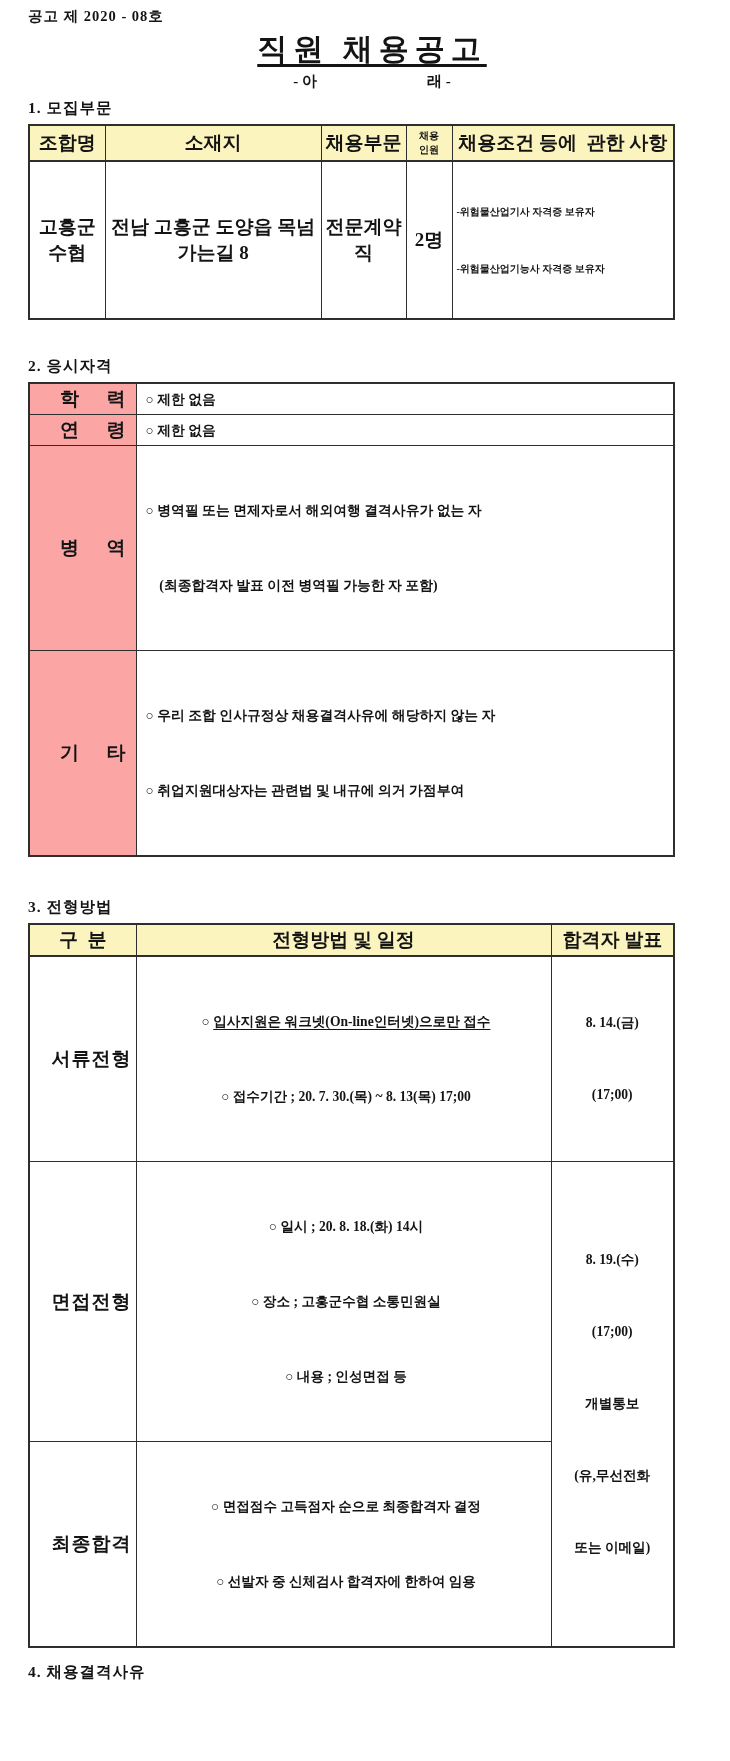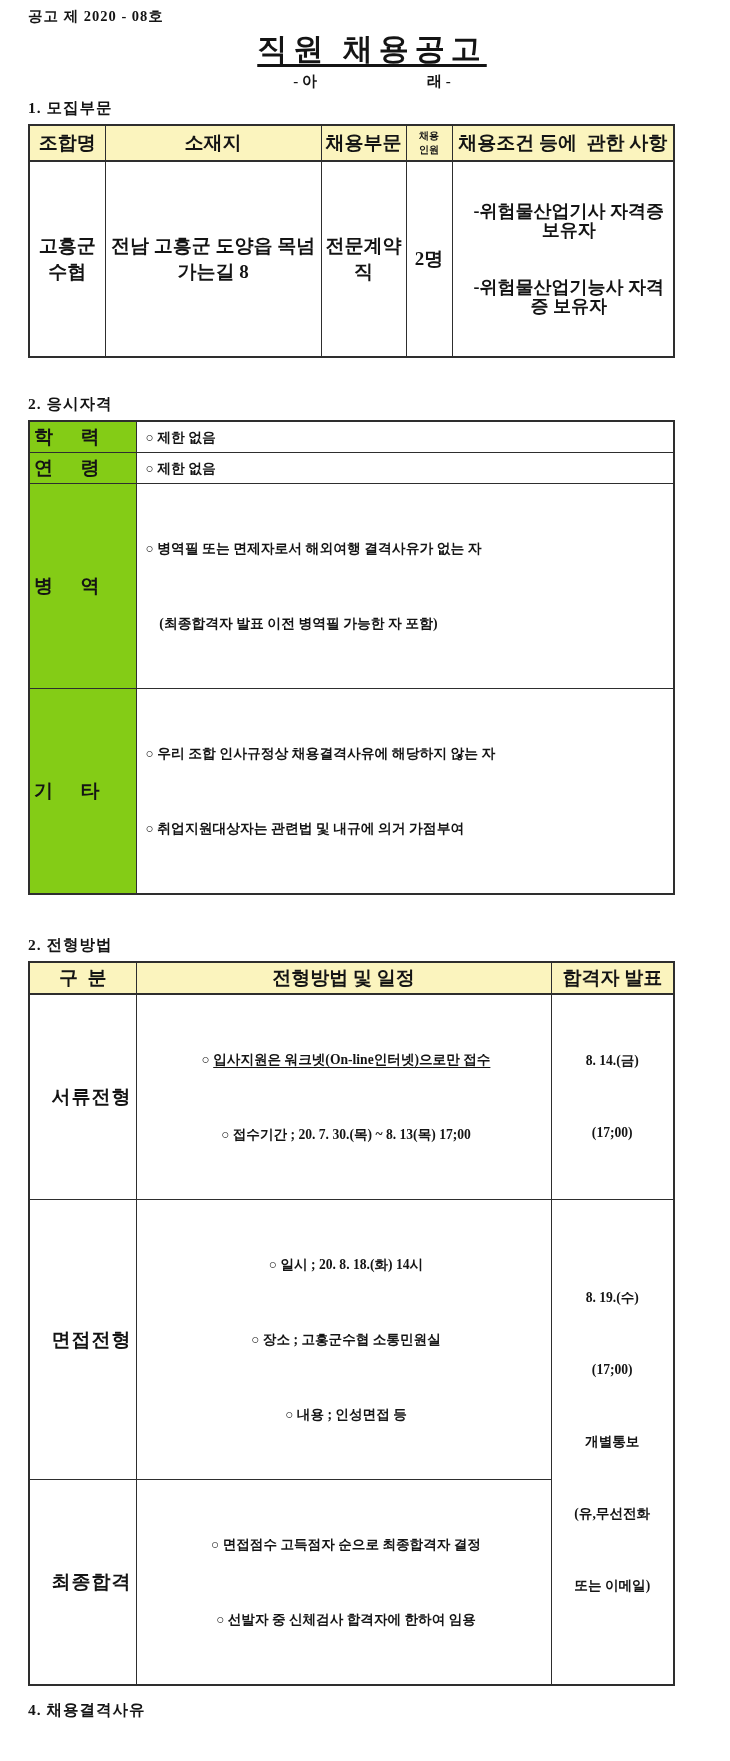--- a/index.html
+++ b/index.html
@@ -47,25 +47,25 @@
   }
   th{background:#fbf4be;text-align:center;border-bottom-width:2px;}
   .w-table{width:645px;}
 
   
   .t1 col.c1{width:76px;} .t1 col.c2{width:216px;} .t1 col.c3{width:85px;}
   .t1 col.c4{width:46px;} .t1 col.c5{width:222px;}
   .t1 .hdr{height:36px;}
   .t1 .small-hdr{font-size:10px;line-height:14px;padding:1px;}
   .t1 .data{height:48px;text-align:center;}
-  .t1 .cond{text-align:center;font-size:18px;line-height:19px;padding-left:16px;}
+  .t1 .cond{text-align:left;font-size:10px;line-height:19px;padding-left:4px;}
 
   
   .t2 col.c1{width:107px;} .t2 col.c2{width:538px;}
-  .t2 td.label{background:#84cc16;text-align:left;letter-spacing:6px;}
+  .t2 td.label{background:#fca5a5;text-align:right;letter-spacing:6px;}
   .t2 td.val{text-align:left;padding-left:9px;line-height:25px;font-size:13.8px;}
   .t2 tr.single{height:27px;} .t2 tr.double{height:53px;}
 
   
   .t3 col.c1{width:107px;} .t3 col.c2{width:415px;} .t3 col.c3{width:123px;}
   .t3 .hdr{height:30px;}
   .t3 td.label{text-align:right;letter-spacing:1px;}
   .t3 td.val{text-align:center;padding-left:9px;line-height:25px;font-size:13.6px;}
   .t3 td.ann{text-align:center;line-height:24px;font-size:13.6px;}
   .t3 tr.r1{height:50px;} .t3 tr.r2{height:76px;} .t3 tr.r3{height:50px;}
@@ -141,21 +141,21 @@
     <tr class="double">
       <td class="label">기  타</td>
       <td class="val">
         <div>○ 우리 조합 인사규정상 채용결격사유에 해당하지 않는 자</div>
         <div>○ 취업지원대상자는 관련법 및 내규에 의거 가점부여</div>
       </td>
     </tr>
   </tbody>
     </table>
 
-  <div class="sec-heading mt-h3">2. 전형방법</div>
+  <div class="sec-heading mt-h3">3. 전형방법</div>
   <table class="w-table t3">
     <colgroup>
         <col class="c1">
         <col class="c2">
         <col class="c3">
       </colgroup>
     <tbody>
         <tr class="hdr">
       <th>구  분</th>
       <th>전형방법 및 일정</th>

